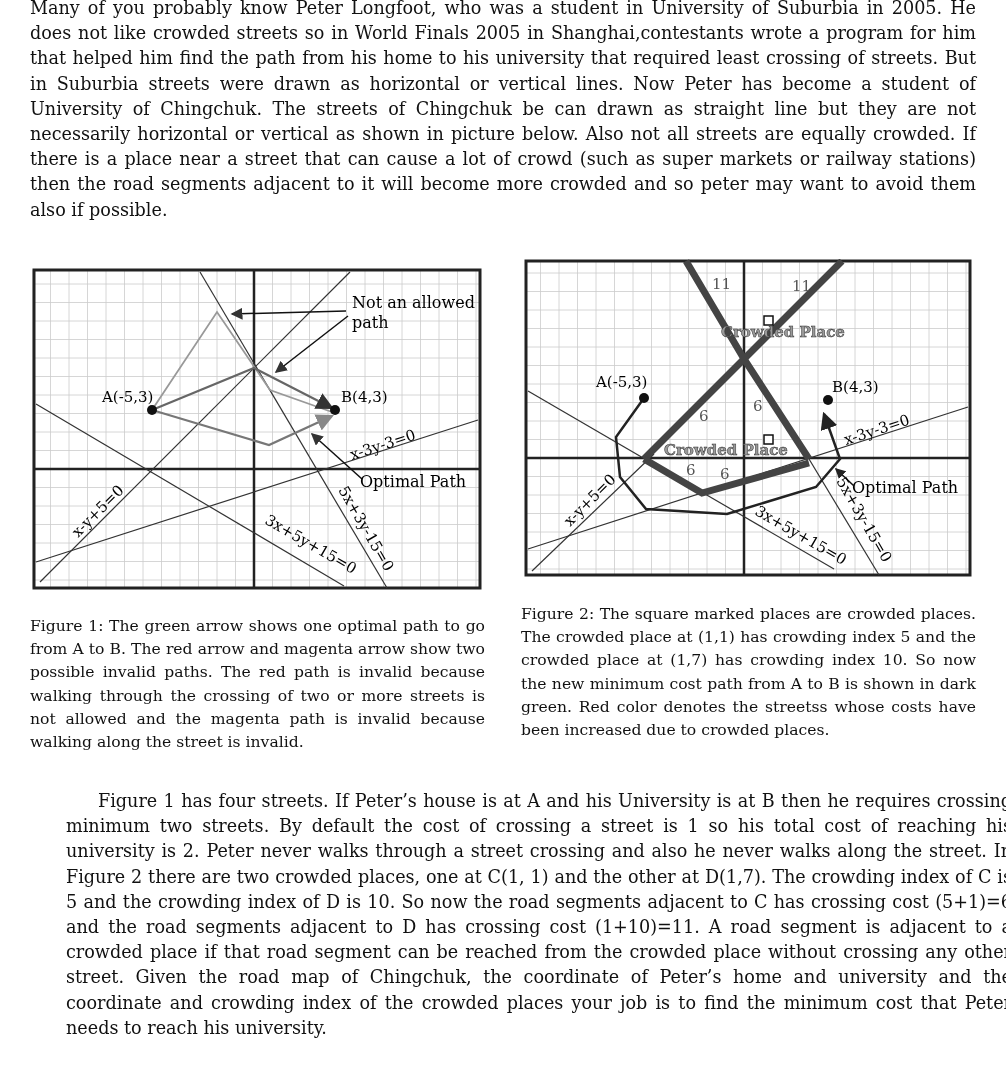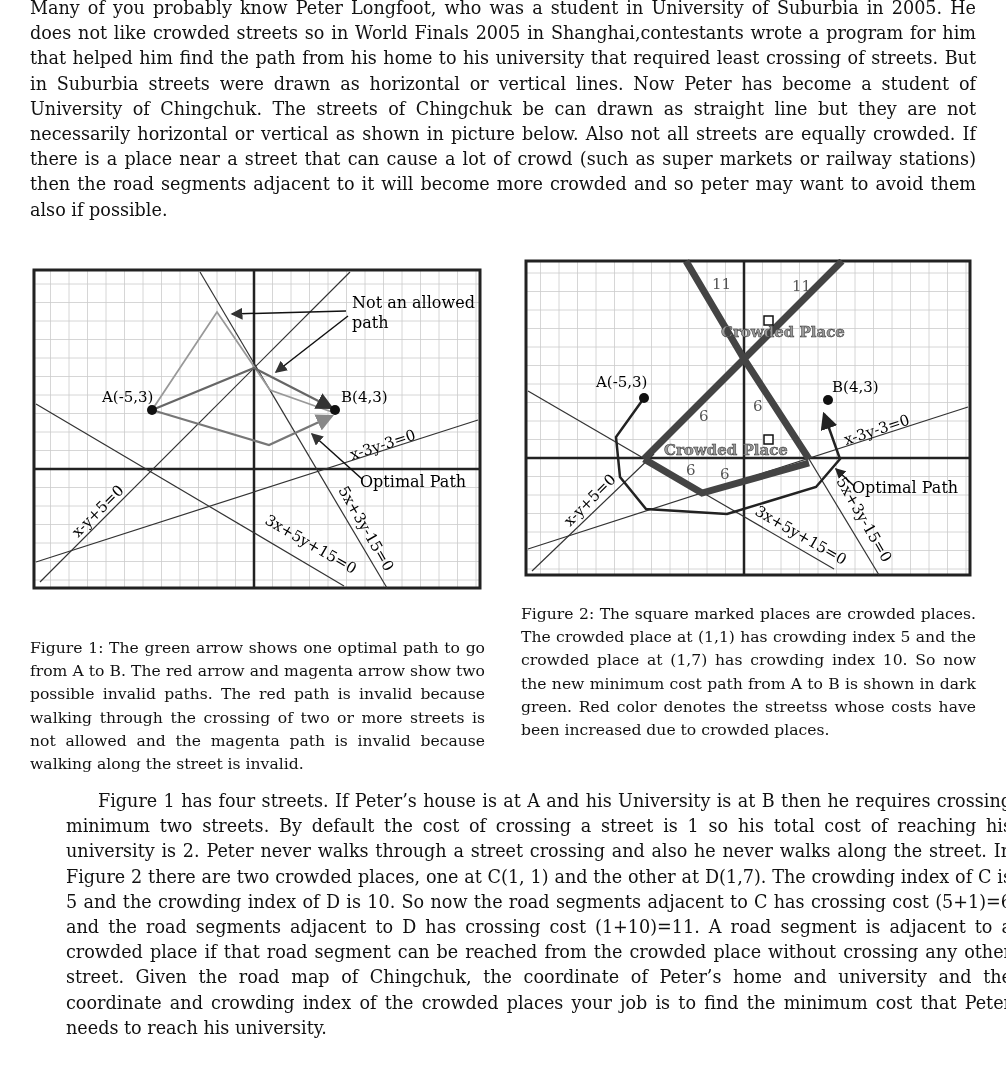--- a/index.html
+++ b/index.html
@@ -6,21 +6,21 @@
   body { width:1006px; height:1077px; position:relative; overflow:hidden;
          font-family:"DejaVu Serif", serif; color:#111; }
   .para { position:absolute; left:30px; width:946px; font-size:17.6px; line-height:25.2px;
           text-align:justify; margin:0; }
   #intro { top:-4px; }
   #body2 { top:789px; text-indent:32px;margin-left:36px; }
   .fig { position:absolute; }
   #fig1 { left:32px; top:268px; width:450px; height:322px; }
   #fig2 { left:524px; top:259px; width:448px; height:318px; }
   .cap { position:absolute; font-size:15.6px; line-height:23.2px; text-align:justify; margin:0; }
-  #cap1 { left:30px; top:637px; width:455px; }
+  #cap1 { left:30px; top:615px; width:455px; }
   #cap2 { left:521px; top:603px; width:455px; }
   svg text { font-family:"DejaVu Serif", serif; }
 </style>
 </head>
 <body>
 
 <p id="intro" class="para">Many of you probably know Peter Longfoot, who was a student in University of Suburbia in 2005. He does not like crowded streets so in World Finals 2005 in Shanghai,contestants wrote a program for him that helped him find the path from his home to his university that required least crossing of streets. But in Suburbia streets were drawn as horizontal or vertical lines. Now Peter has become a student of University of Chingchuk. The streets of Chingchuk be can drawn as straight line but they are not necessarily horizontal or vertical as shown in picture below. Also not all streets are equally crowded. If there is a place near a street that can cause a lot of crowd (such as super markets or railway stations) then the road segments adjacent to it will become more crowded and so peter may want to avoid them also if possible.</p>
 
 <svg id="fig1" class="fig" viewBox="0 0 450 322">
   <defs>

